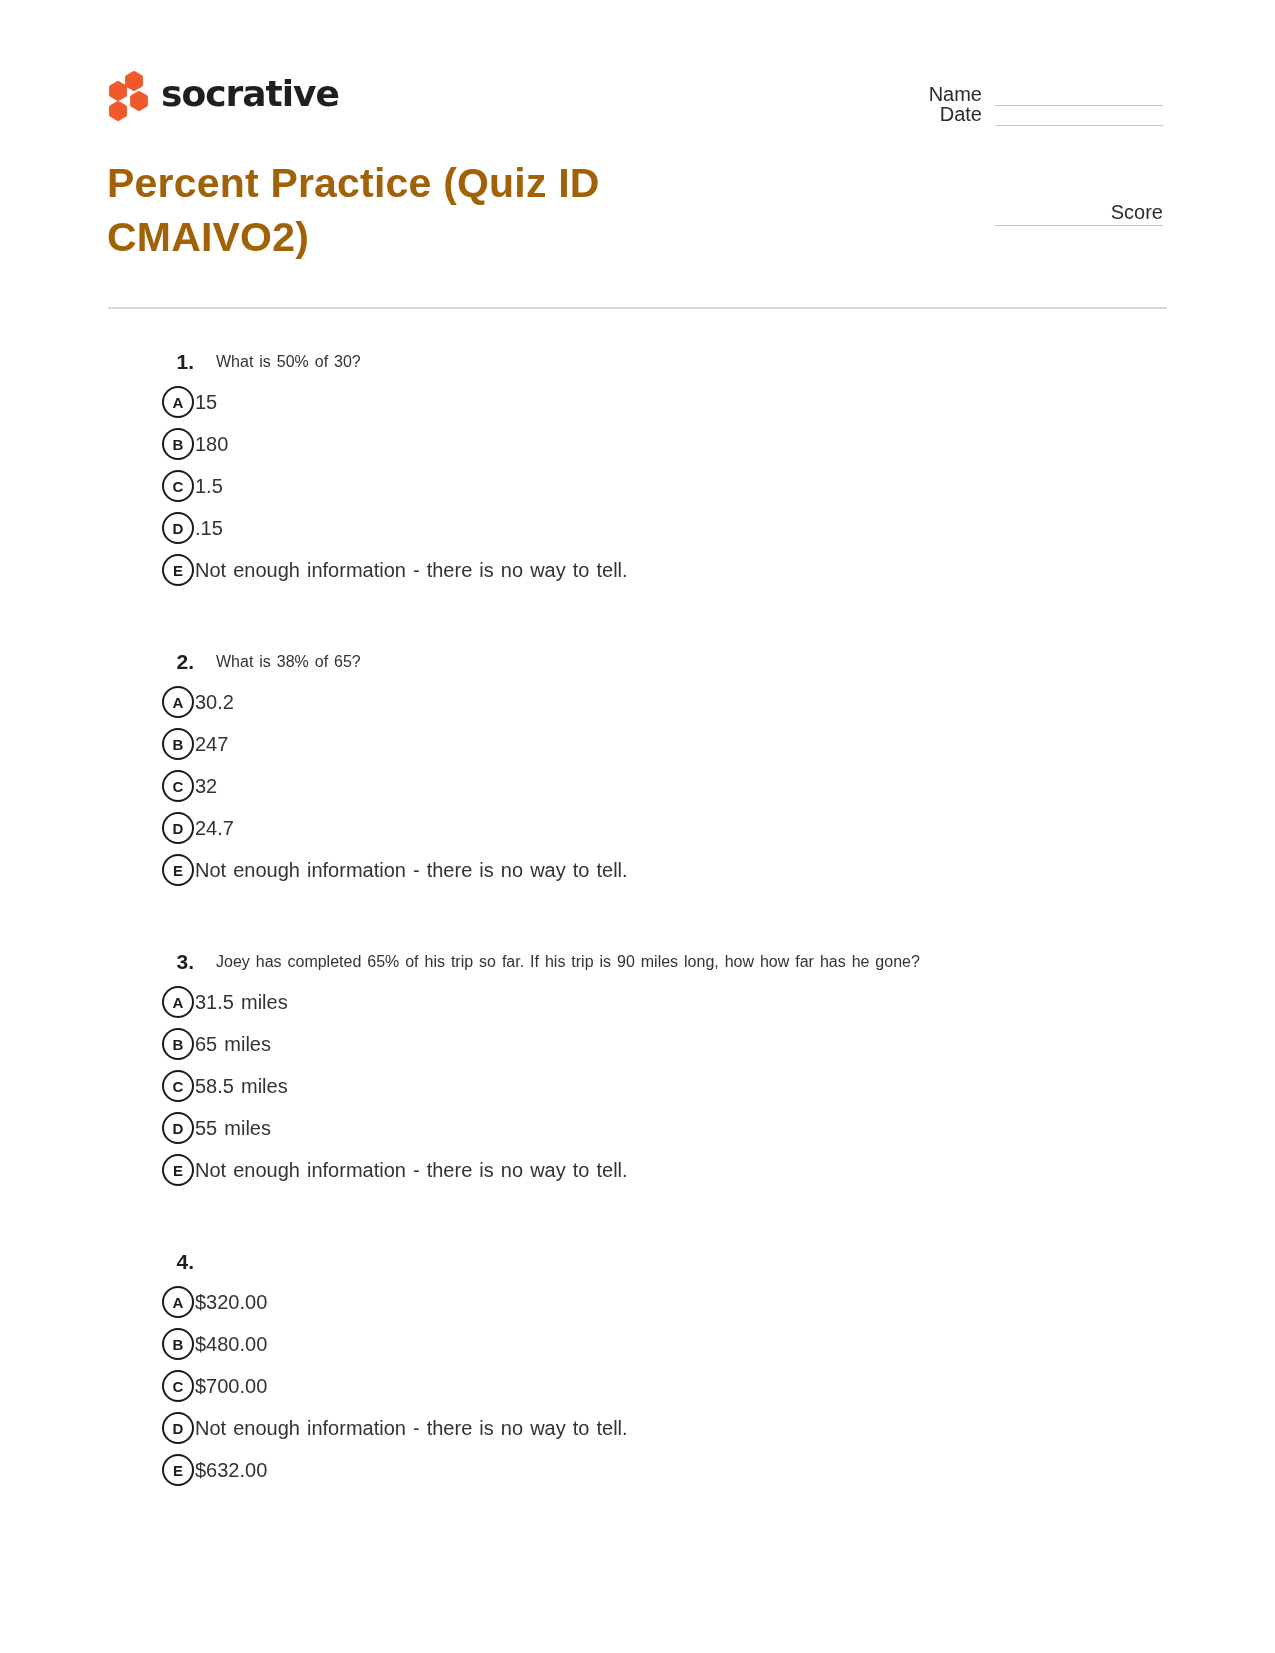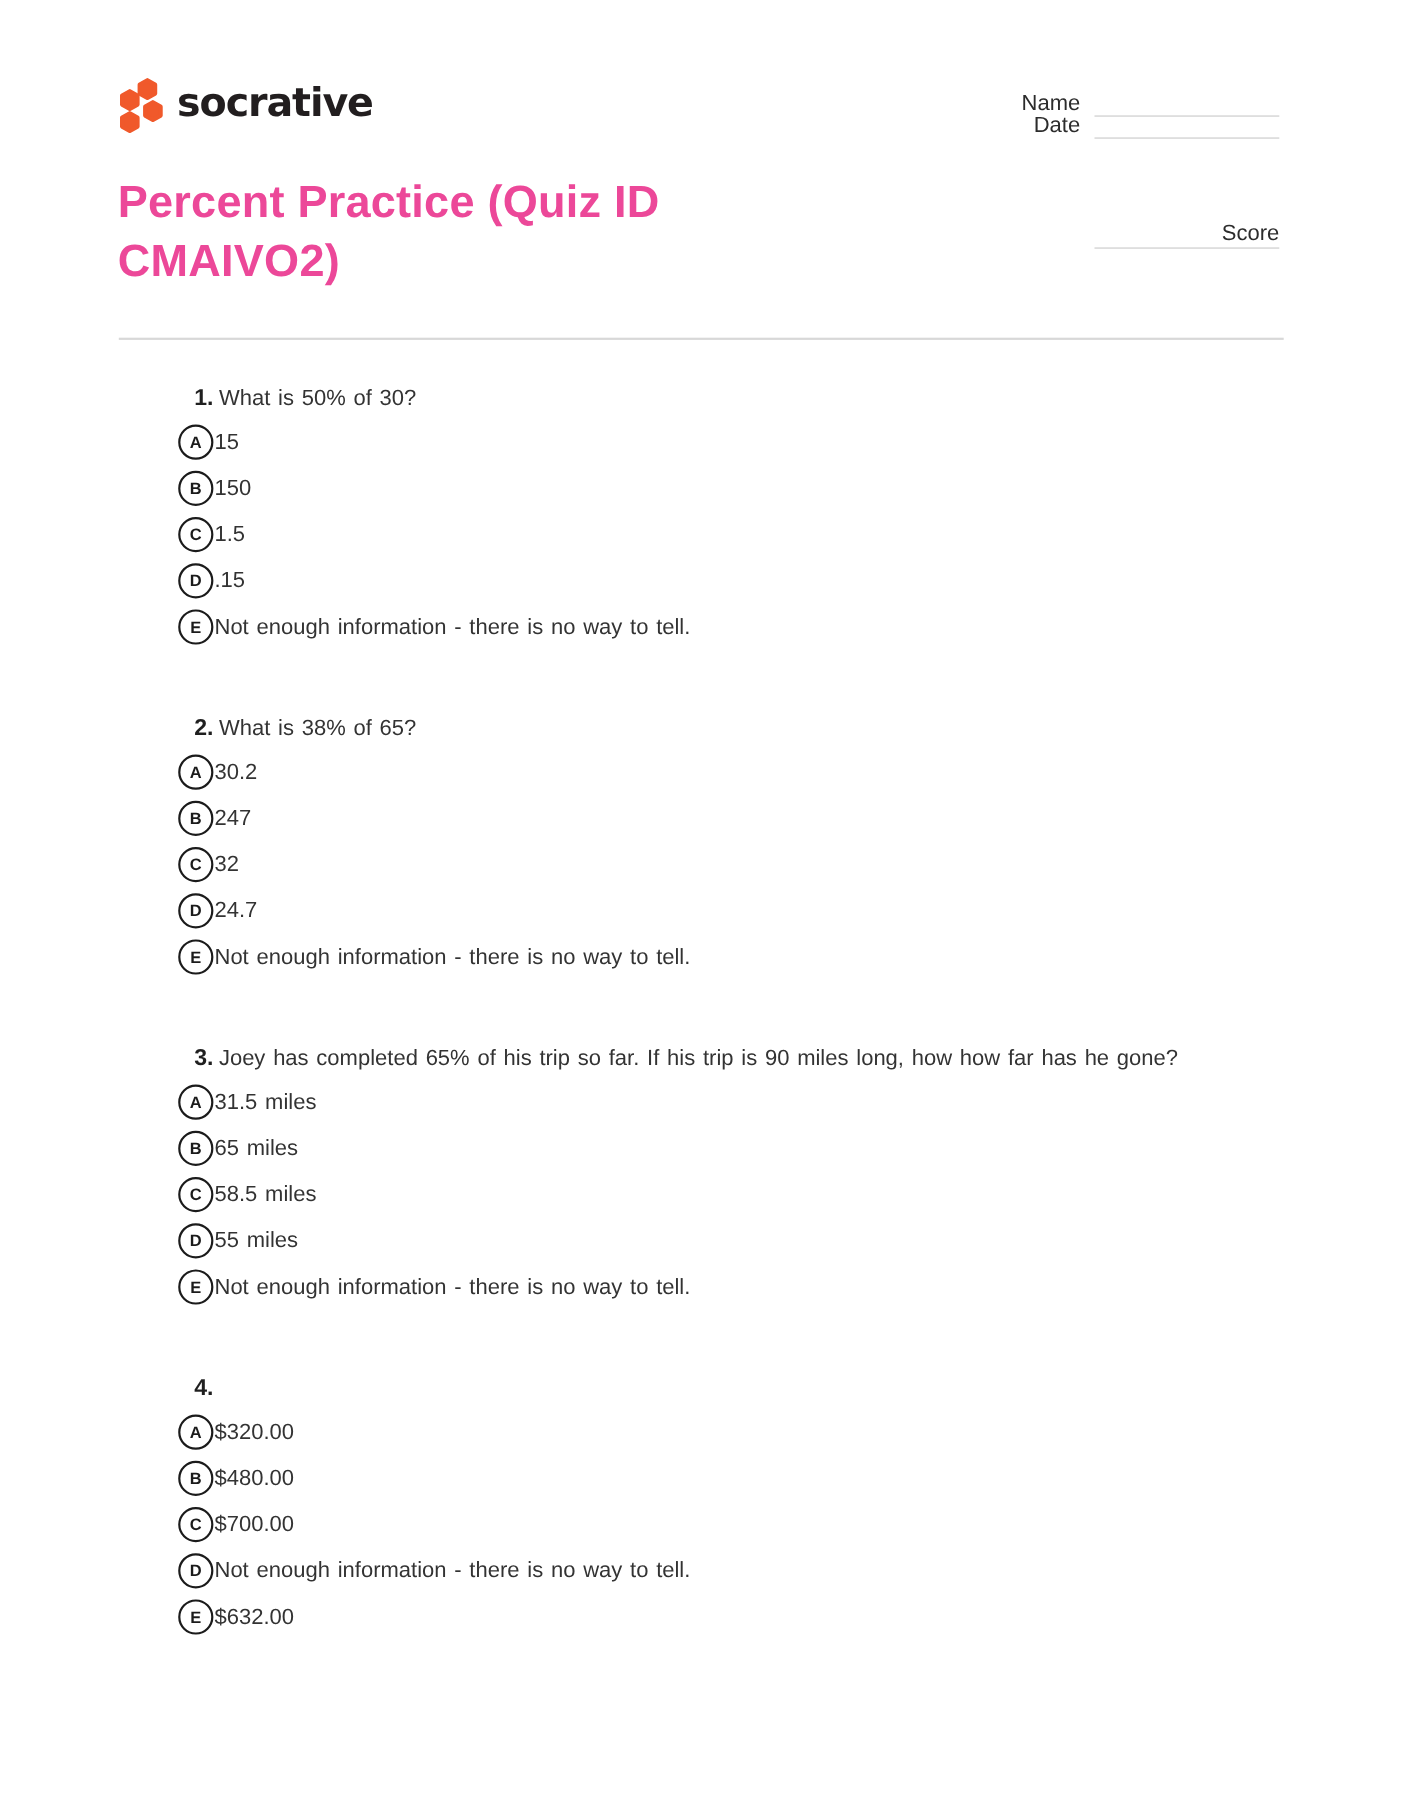--- a/index.html
+++ b/index.html
@@ -57,21 +57,21 @@
   .row-score { top: 200px; right: 112px; flex-direction: column; }
 
   
   .quiz-title {
     position: absolute;
     left: 107px;
     top: 156px;
     font-size: 41px;
     line-height: 54px;
     font-weight: 700;
-    color: #ec4899;
+    color: #a16207;
     letter-spacing: 0.2px;
   }
 
   
   .divider {
     position: absolute;
     left: 108px;
     right: 108px;
     top: 307px;
     height: 2px;
@@ -94,22 +94,22 @@
   .q-num {
     min-width: 34px;
     text-align: right;
     font-weight: 700;
     font-size: 21px;
     line-height: 30px;
     color: #1f1f1f;
     flex: 0 0 34px;
   }
   .q-text {
-    margin-left: 5px;
-    font-size: 20px;
+    margin-left: 22px;
+    font-size: 16px;
     line-height: 30px;
     color: #333333;
     word-spacing: 1.5px;
   }
   .q-text div { white-space: nowrap; }
   .opt-row {
     display: flex;
     align-items: center;
     height: 42px;
     padding-left: 2px;
@@ -181,21 +181,21 @@
         </span>
     </div>
 
   <div class="opt-row">
     <span class="opt-bubble">A</span>
     <span class="opt-text">15</span>
   </div>
 
   <div class="opt-row">
     <span class="opt-bubble">B</span>
-    <span class="opt-text">150</span>
+    <span class="opt-text">180</span>
   </div>
 
   <div class="opt-row">
     <span class="opt-bubble">C</span>
     <span class="opt-text">1.5</span>
   </div>
 
   <div class="opt-row">
     <span class="opt-bubble">D</span>
     <span class="opt-text">.15</span>

